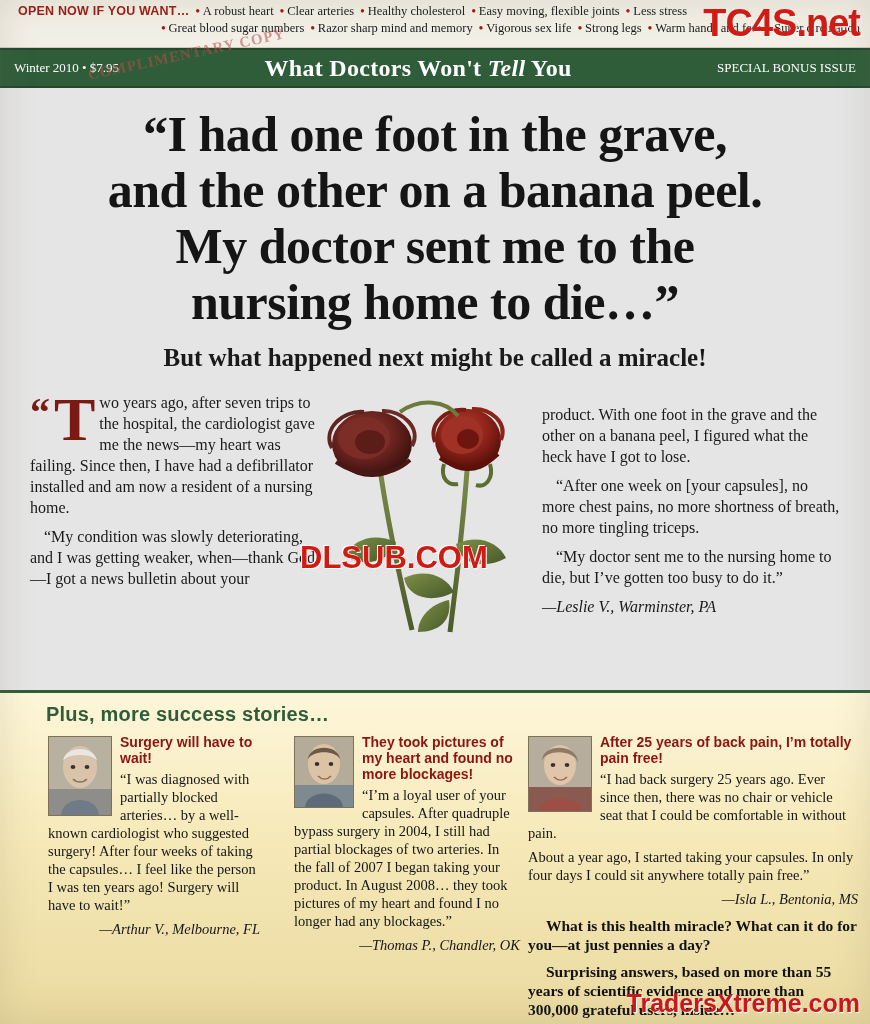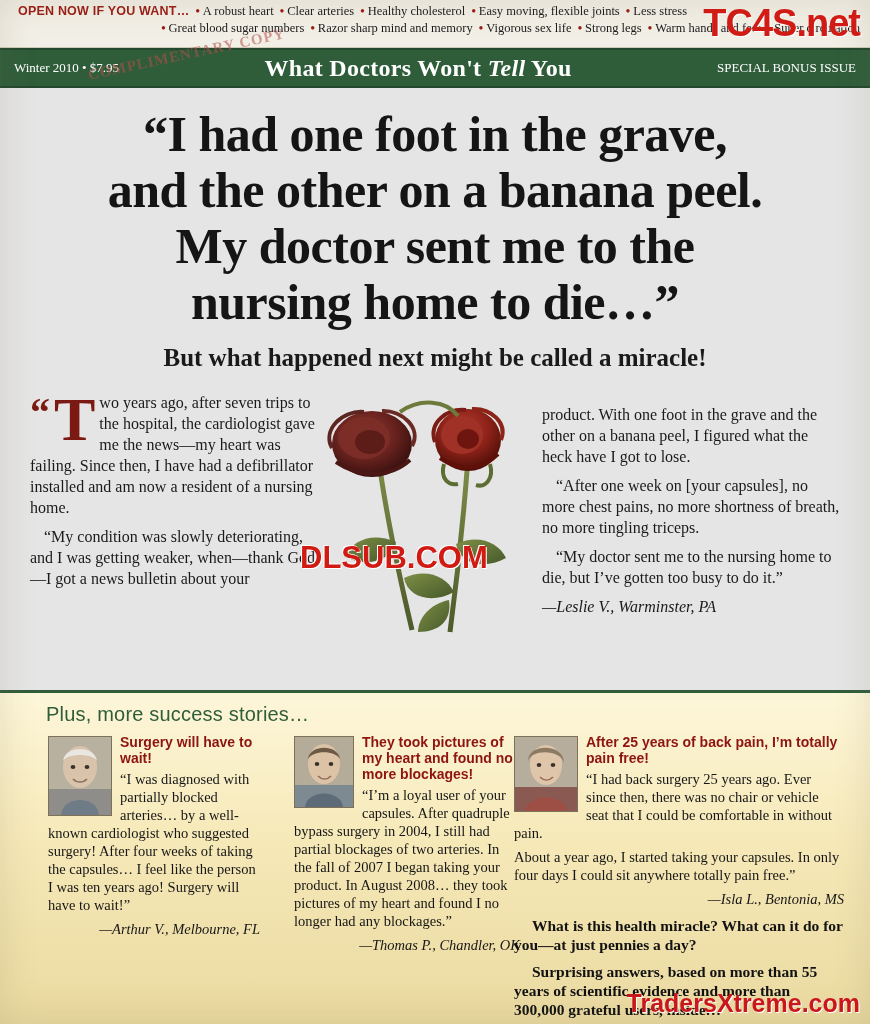--- a/index.html
+++ b/index.html
@@ -205,38 +205,38 @@
     position: absolute;
     left: 0; right: 0; bottom: 0;
     height: 334px;
     background: linear-gradient(180deg, #fdf6d9 0%, #f6e9b8 45%, #ead9a0 100%);
     border-top: 3px solid #2f5d3a;
     padding: 8px 18px 0 18px;
     box-sizing: border-box;
   }
   .plus-title {
     font-family: "Liberation Sans", sans-serif;
-    font-weight: normal;
+    font-weight: bold;
     font-size: 20px;
     color: #2f5d3a;
     margin: 2px 0 8px 28px;
     letter-spacing: .2px;
   }
   .cols3 { position: relative; height: 285px; }
   .scol {
     position: absolute;
     top: 0;
     font-family: "Liberation Serif", serif;
     font-size: 14.5px;
     line-height: 18px;
     color: #161616;
   }
   .scol.c1 { left: 30px;  width: 212px; }
   .scol.c2 { left: 276px; width: 226px; }
-  .scol.c3 { left: 496px; width: 330px; }
+  .scol.c3 { left: 510px; width: 330px; }
 
   .photo {
     float: left;
     margin: 2px 8px 3px 0;
     border: 1px solid #7d7259;
     background: #cfc6ad;
     overflow: hidden;
   }
   .photo.p1 { width: 62px; height: 78px; }
   .photo.p2 { width: 58px; height: 70px; }

